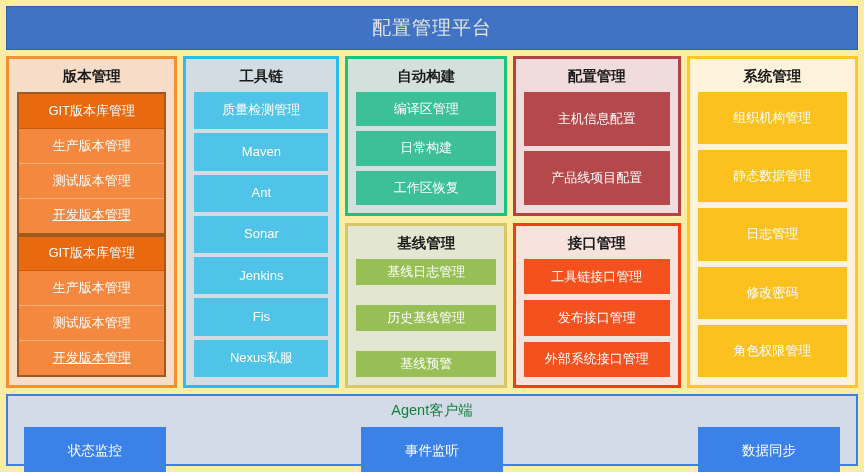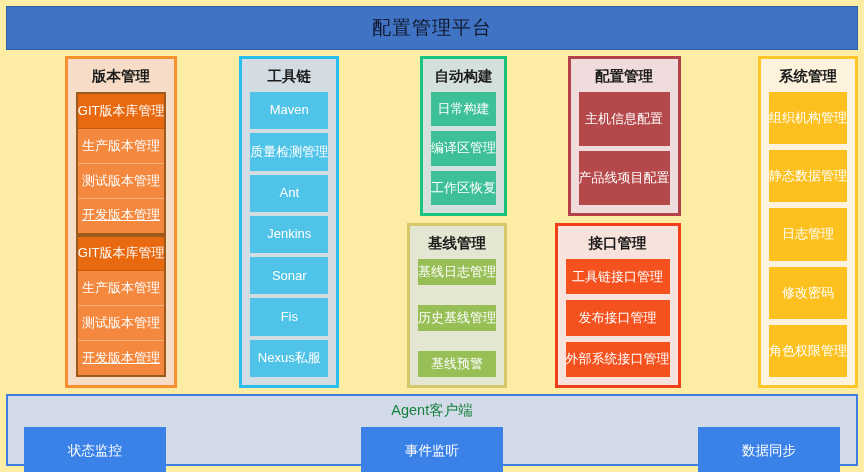--- a/index.html
+++ b/index.html
@@ -16,38 +16,37 @@
     display: flex; flex-direction: column;
     gap: 6px;
   }
 
   
   .titlebar {
     height: 44px;
     background: #4173c4;
     border: 1px solid #2f5ea8;
     display: flex; align-items: center; justify-content: center;
-    color: #0f172a;
+    color: #e5e5e5;
     font-size: 19px;
     letter-spacing: 1px;
     flex: none;
   }
 
   
   .columns {
     flex: 1 1 auto;
     display: flex;
     gap: 6px;
     min-height: 0;
   }
   .column {
     display: flex; flex-direction: column;
     gap: 7px;
     min-width: 0;
-    align-items: flex-end;
   }
   .col-1 { width: 176px; }
   .col-2 { width: 160px; }
   .col-3 { width: 166px; }
   .col-4 { width: 172px; }
   .col-5 { width: 176px; }
 
   
   .panel {
     border-width: 3px;
@@ -208,37 +207,37 @@
           </div>
 
         </div>
       </div>
     </div>
 
     <div class="column col-2">
       <div class="panel p-tool">
         <div class="panel-title">工具链</div>
         <div class="panel-body">
+          <div class="item">质量检测管理</div>
           <div class="item">Maven</div>
-          <div class="item">质量检测管理</div>
           <div class="item">Ant</div>
+          <div class="item">Sonar</div>
           <div class="item">Jenkins</div>
-          <div class="item">Sonar</div>
           <div class="item">Fis</div>
           <div class="item">Nexus私服</div>
         </div>
       </div>
     </div>
 
     <div class="column col-3">
       <div class="panel p-autobuild">
         <div class="panel-title">自动构建</div>
         <div class="panel-body">
+          <div class="item">编译区管理</div>
           <div class="item">日常构建</div>
-          <div class="item">编译区管理</div>
           <div class="item">工作区恢复</div>
         </div>
       </div>
       <div class="panel p-baseline">
         <div class="panel-title">基线管理</div>
         <div class="panel-body">
           <div class="item">基线日志管理</div>
           <div class="item">历史基线管理</div>
           <div class="item">基线预警</div>
         </div>

